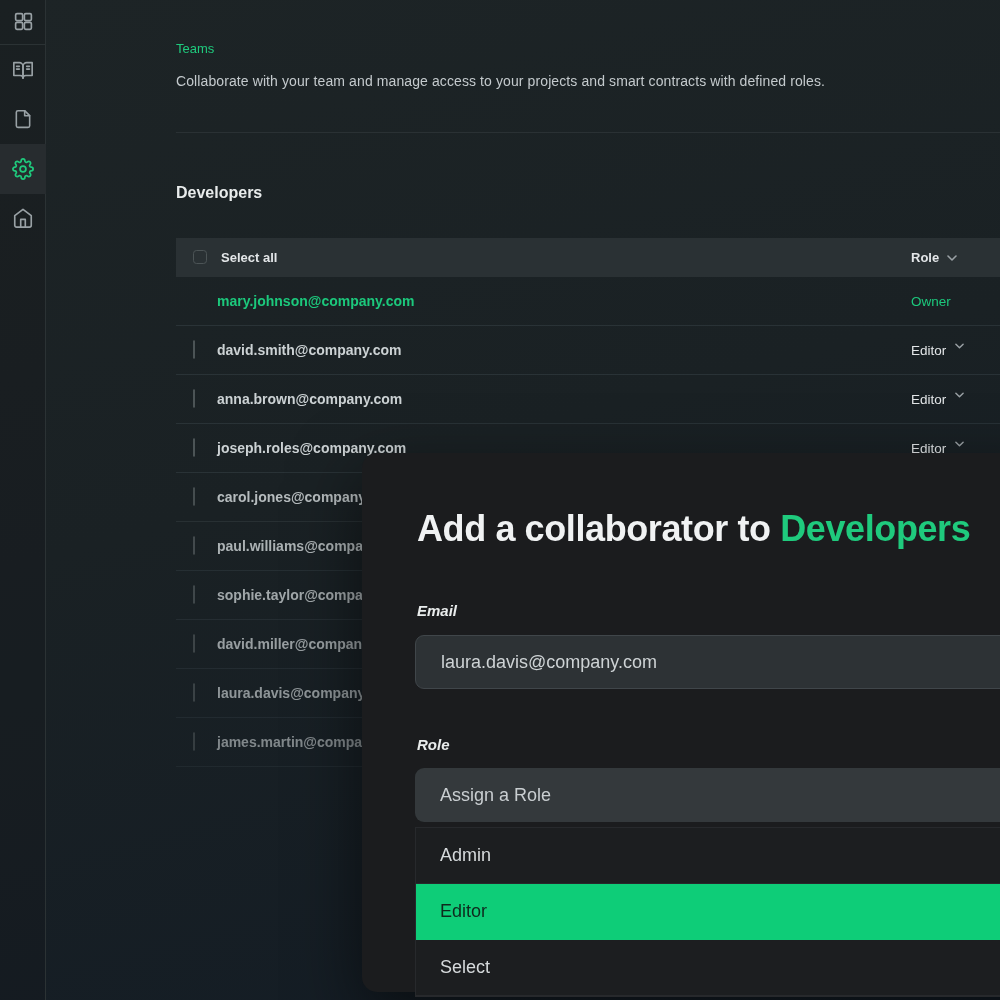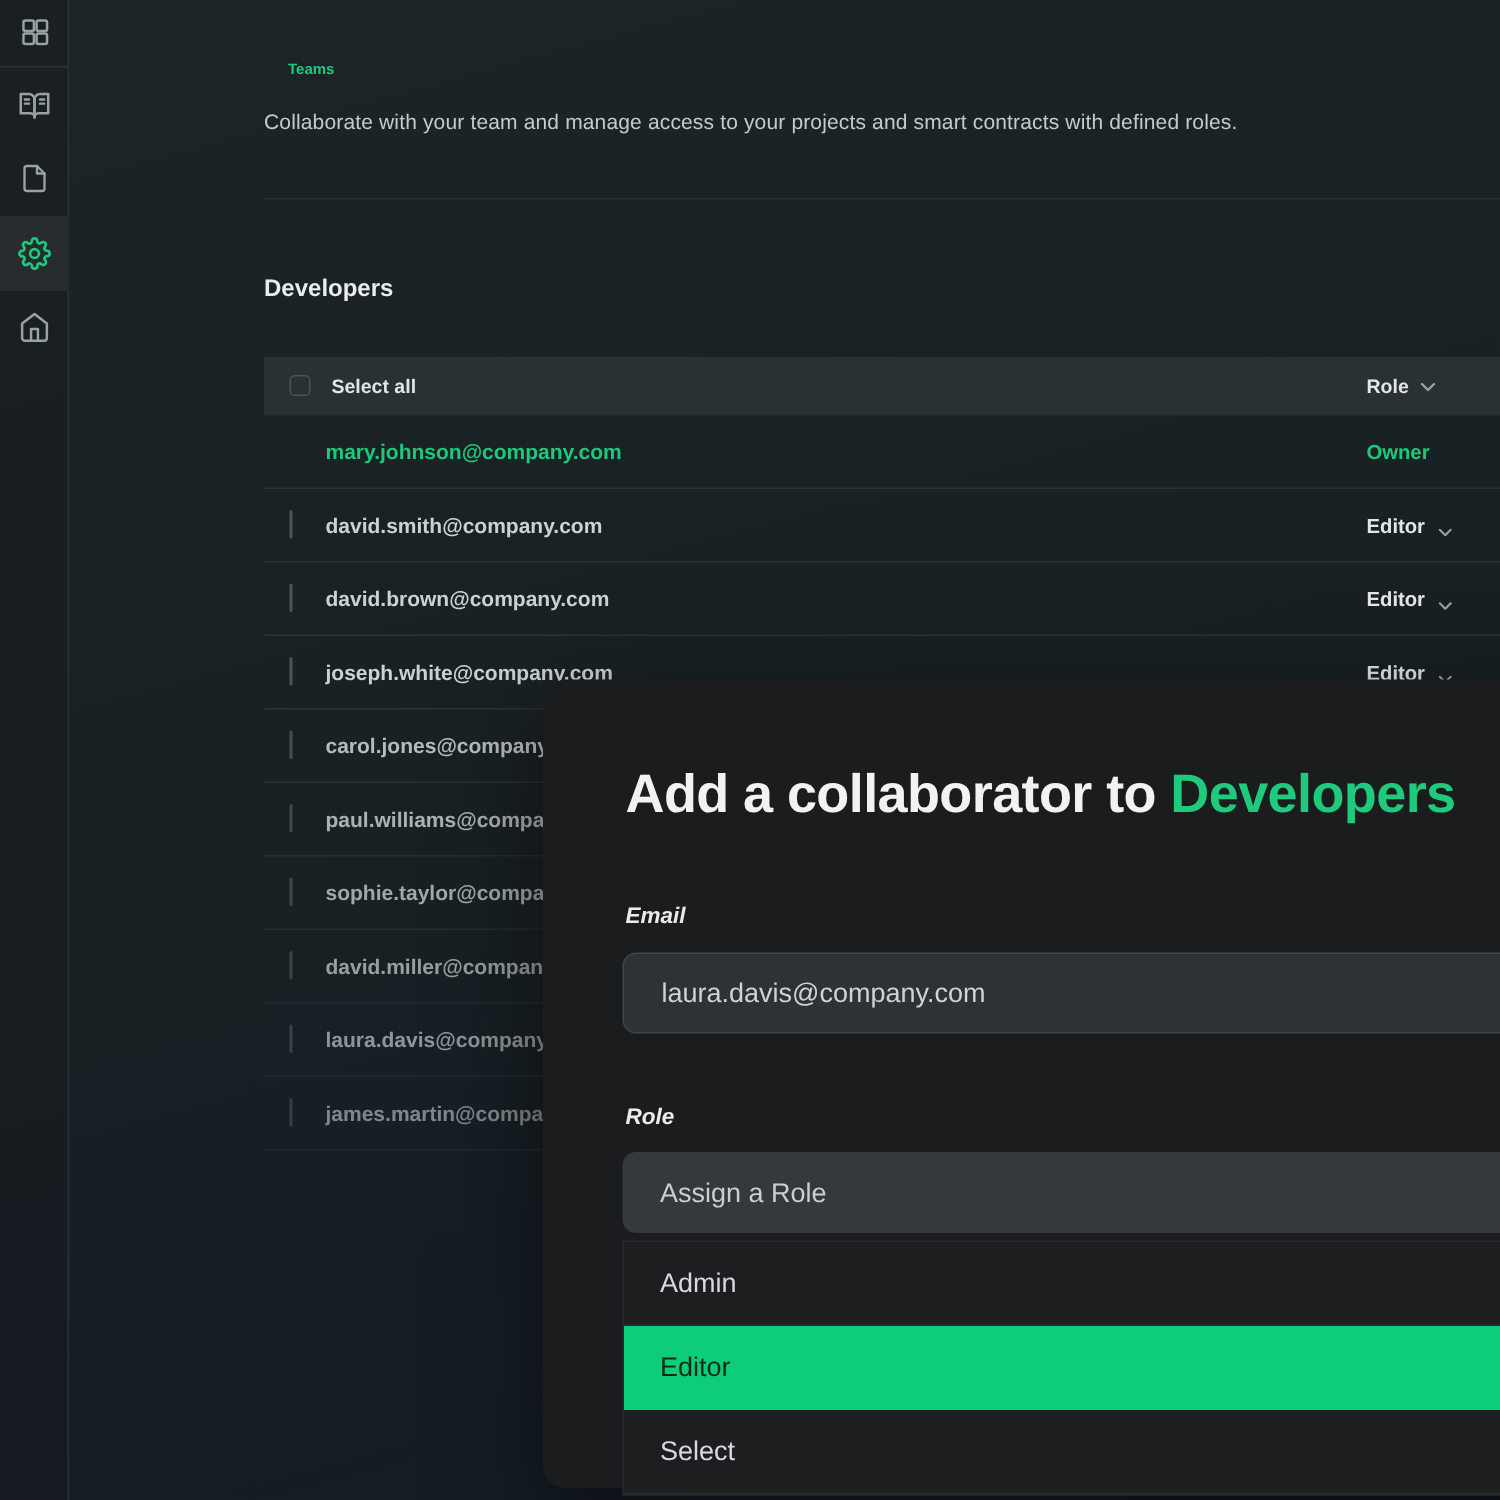--- a/index.html
+++ b/index.html
@@ -14,40 +14,40 @@
   
   .sidebar { position:absolute; left:0; top:0; width:46px; height:1000px;
              border-right:1px solid #2b3234; background:rgba(18,20,22,.25); }
   .sidebar-item { position:absolute; left:0; width:46px; height:50px;
                   display:flex; align-items:center; justify-content:center; }
   .sidebar-item.active { background:#272c2f; }
   .sidebar-divider { position:absolute; left:0; top:44px; width:46px; height:1px; background:#2b3234; }
   .icon svg { display:block; }
 
   
-  .page-title { position:absolute; left:176px; top:41px; font-size:10px; font-weight:700; color:#1fca7d;margin-left:16px; }
+  .page-title { position:absolute; left:176px; top:41px; font-size:13px; font-weight:400; color:#1fca7d; }
   .page-desc  { position:absolute; left:176px; top:73px; font-size:14px; color:#c4cacd; letter-spacing:.1px;text-align:right; }
   .section-divider { position:absolute; left:176px; top:132px; width:824px; height:1px; background:#2a3134; }
   .section-title { position:absolute; left:176px; top:184px; font-size:16px; font-weight:700; color:#e9ecec; }
 
   
   .table { position:absolute; left:176px; top:238px; width:864px; }
   .thead { height:39px; background:#2a3134; display:flex; align-items:center; position:relative; }
   .thead .select-all { display:flex; gap:14px; margin-left:17px;
                        font-size:13px; font-weight:700; color:#e3e6e8; }
   .role-header { position:absolute; left:735px; display:flex; align-items:center; gap:8px;
                  font-size:13px; font-weight:700; color:#e3e6e8; }
   .checkbox { width:14px; height:14px; border:1.5px solid #4c5456; border-radius:3.5px; background:transparent; flex:none; }
   .row { height:49px; position:relative; display:flex; align-items:center;
          border-bottom:1px solid rgba(150,168,175,.13); }
   .row .cb-wrap { position:absolute; left:17px; }
   .row .email { position:absolute; left:41px; font-size:14px; font-weight:700; color:#ccd2d4; white-space:nowrap; }
   .row.owner .email { color:#1cc87c; }
-  .row .role-cell { position:absolute; left:735px; display:flex; align-items:flex-end; gap:9px;
-                    font-size:13.5px; font-weight:700; color:#e3e6e8; }
+  .row .role-cell { position:absolute; left:735px; display:flex; align-items:flex-start; gap:9px;
+                    font-size:13.5px; font-weight:400; color:#e3e6e8; }
   .row.owner .role-cell { color:#1cc87c; }
   .rows .row:nth-child(5)  { opacity:.88; }
   .rows .row:nth-child(6)  { opacity:.82; }
   .rows .row:nth-child(7)  { opacity:.76; }
   .rows .row:nth-child(8)  { opacity:.71; }
   .rows .row:nth-child(9)  { opacity:.66; }
   .rows .row:nth-child(10) { opacity:.58; }
 
   
   .modal { position:absolute; left:362px; top:453px; width:700px; height:539px;
@@ -164,36 +164,36 @@
               <polyline points="1 1 5 5 9 1"></polyline>
             </svg>
       </span>
     </span>
   </div>
 
   <div class="row">
     <span class="cb-wrap">
       <span class="checkbox"></span>
     </span>
-    <span class="email">david.brown@company.com</span>
+    <span class="email">anna.brown@company.com</span>
     <span class="role-cell">
       <span class="role-text">Editor</span>
       <span class="icon role-chevron">
         <svg width="9" height="6" viewBox="0 0 10 6" fill="none" stroke="#9aa1a5" stroke-width="1.6" stroke-linecap="round" stroke-linejoin="round">
               <polyline points="1 1 5 5 9 1"></polyline>
             </svg>
       </span>
     </span>
   </div>
 
   <div class="row">
     <span class="cb-wrap">
       <span class="checkbox"></span>
     </span>
-    <span class="email">joseph.white@company.com</span>
+    <span class="email">joseph.roles@company.com</span>
     <span class="role-cell">
       <span class="role-text">Editor</span>
       <span class="icon role-chevron">
         <svg width="9" height="6" viewBox="0 0 10 6" fill="none" stroke="#9aa1a5" stroke-width="1.6" stroke-linecap="round" stroke-linejoin="round">
               <polyline points="1 1 5 5 9 1"></polyline>
             </svg>
       </span>
     </span>
   </div>
 

